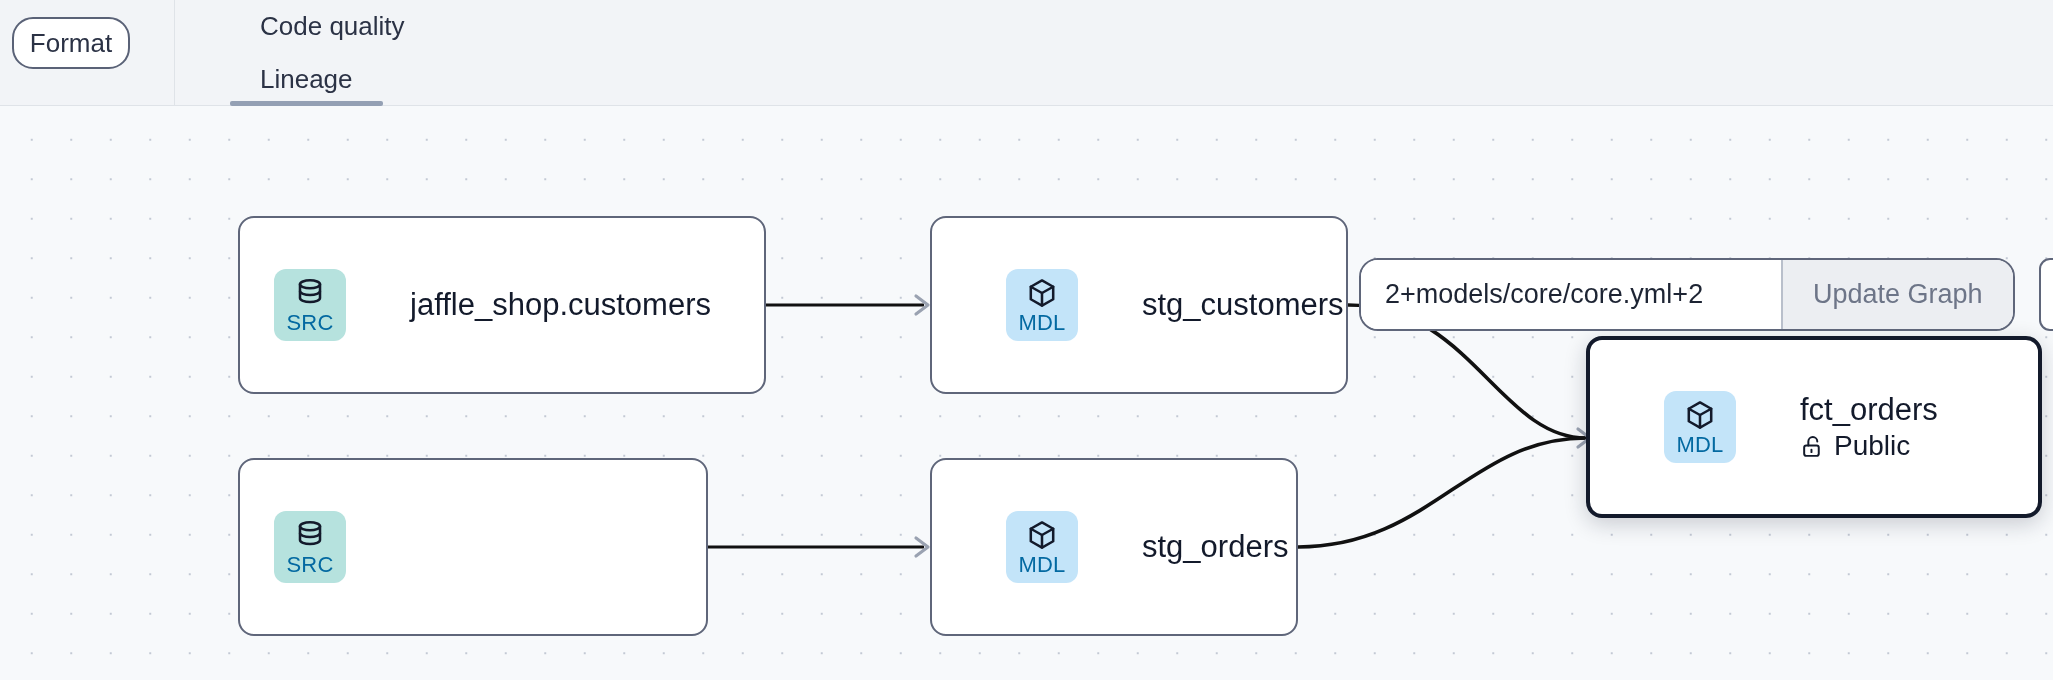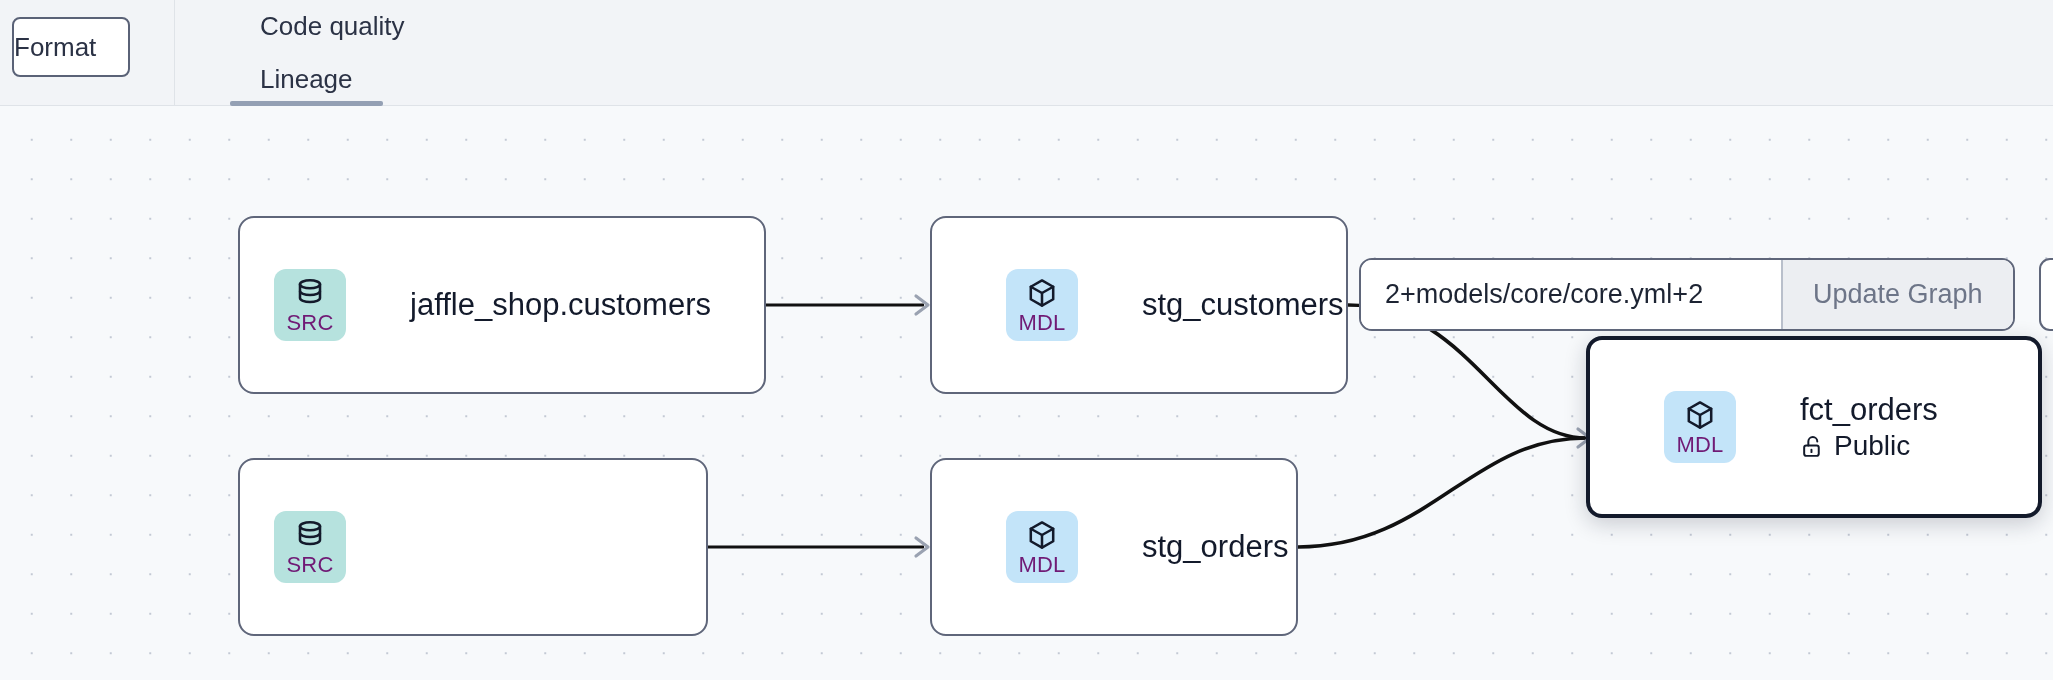--- a/index.html
+++ b/index.html
@@ -27,26 +27,27 @@
     height: 106px;
     background: #f2f4f7;
     border-bottom: 1px solid #dfe3e8;
   }
 
   .format-btn {
     position: absolute;
     left: 12px;
     top: 17px;
     width: 118px;
-    height: 60px;
+    height: 52px;
     background: #ffffff;
     border: 2px solid #5a6277;
-    border-radius: 8px;
-    display: flex;
-    align-items: center;
+    border-radius: 21px;
+    display: flex;
+    align-items: center;
+    justify-content: center;
     font-size: 26px;
     color: #2b3245;
     cursor: pointer;
   }
 
   .topbar-divider {
     position: absolute;
     left: 174px;
     top: 0;
     width: 1px;
@@ -137,21 +138,21 @@
   }
 
   .node-badge.src { background: #b6e2de; }
   .node-badge.mdl { background: #c3e4f9; margin-left: 40px; }
 
   .node-badge svg { display: block; }
 
   .badge-text {
     font-size: 22px;
     line-height: 22px;
-    color: #701a75;
+    color: #0369a1;
     margin-top: 3px;
     letter-spacing: 0.2px;
   }
 
   .node-body {
     display: flex;
     flex-direction: column;
     justify-content: center;
     margin-left: 32px;
   }
@@ -176,21 +177,21 @@
   
   .graph-control {
     position: absolute;
     left: 1359px;
     top: 152px;
     height: 73px;
     display: flex;
     align-items: stretch;
     background: #ffffff;
     border: 2px solid #5f667a;
-    border-radius: 13px;
+    border-radius: 19px;
     overflow: hidden;
   }
 
   .graph-input {
     width: 420px;
     height: 100%;
     border: none;
     outline: none;
     background: #ffffff;
     font-family: "Liberation Sans", sans-serif;

